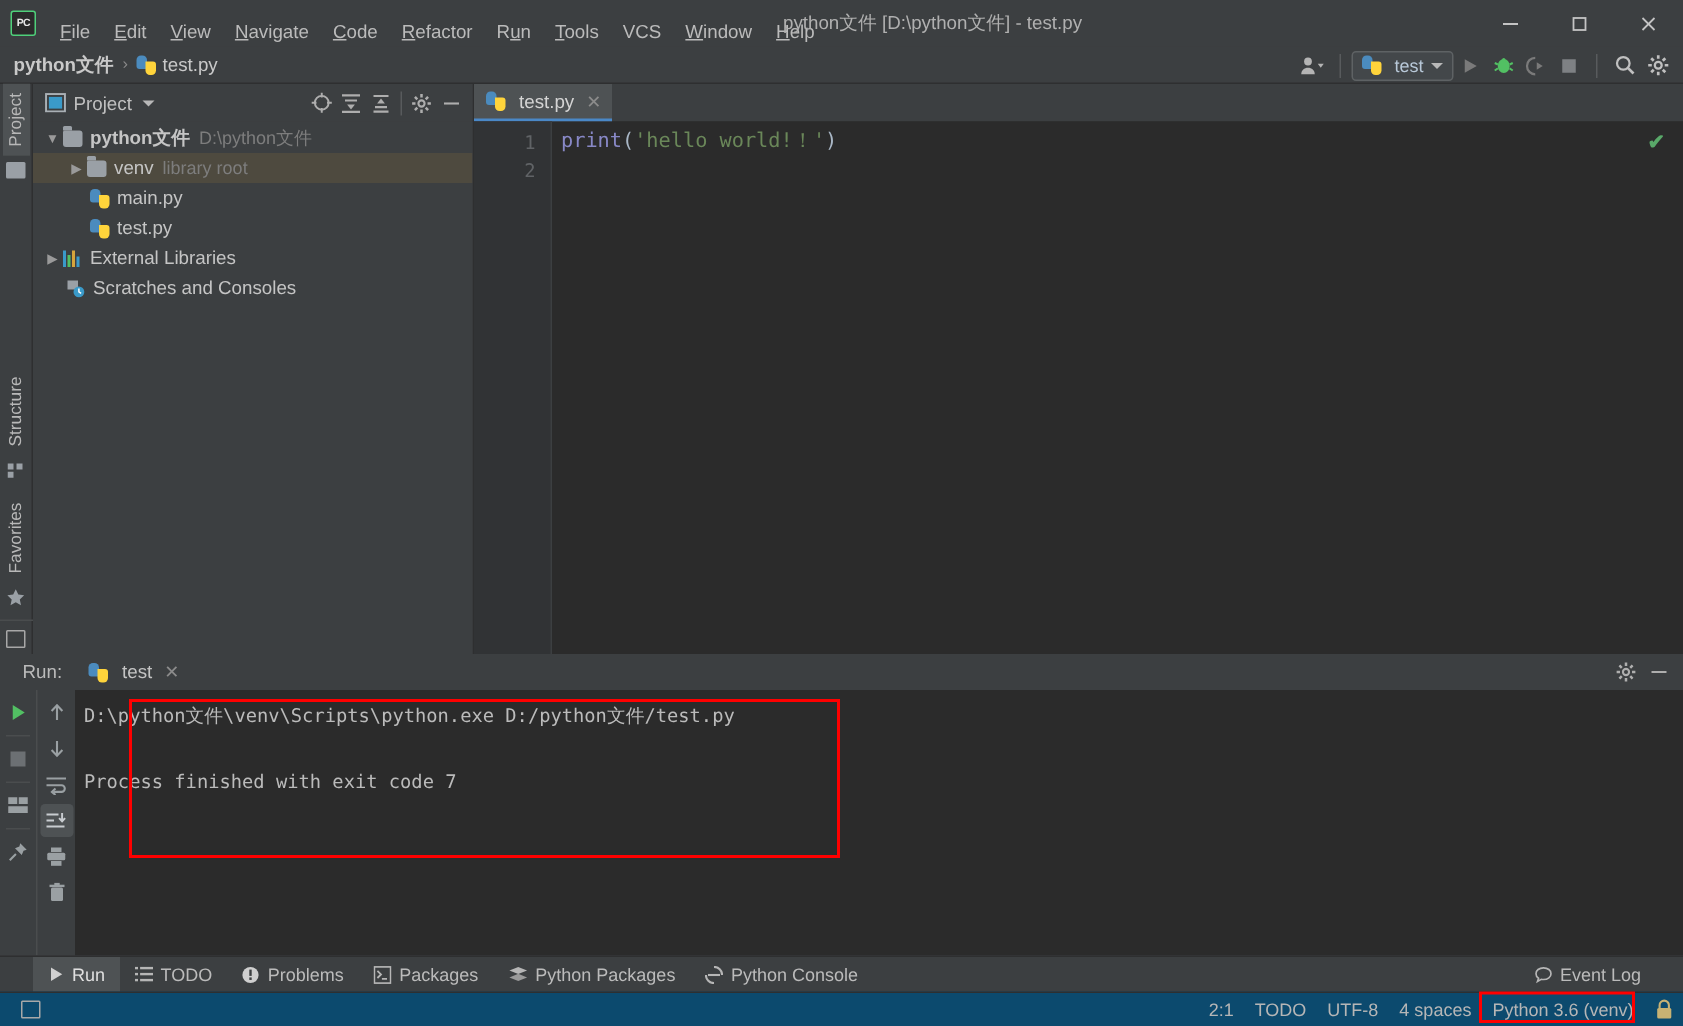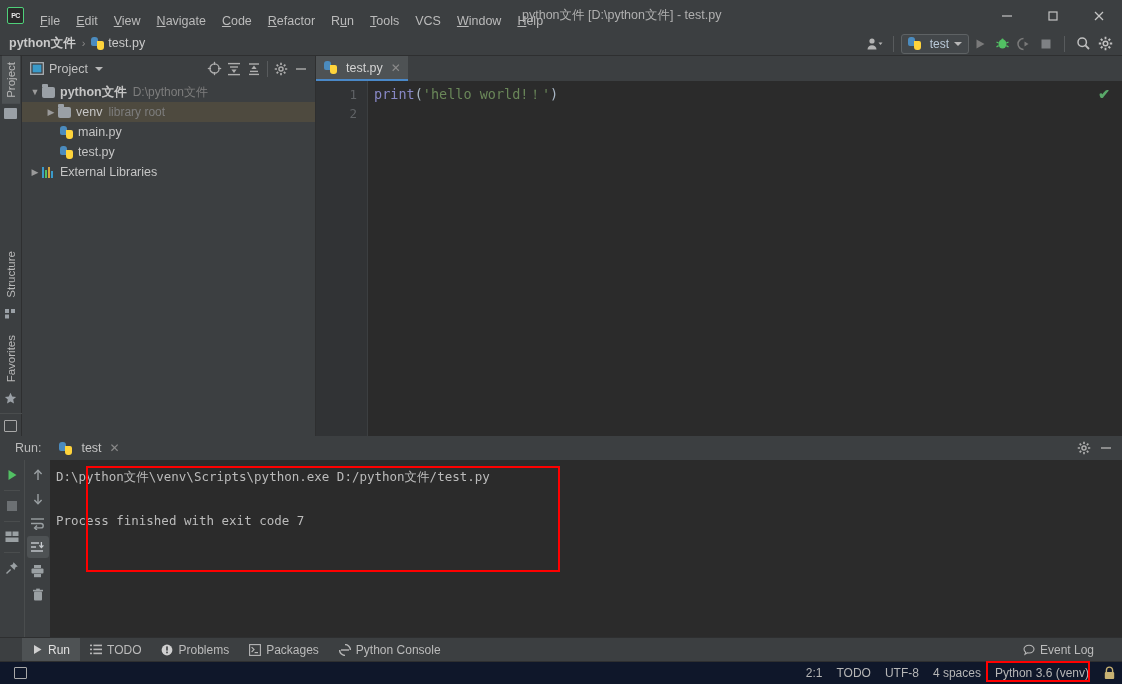--- a/index.html
+++ b/index.html
@@ -198,21 +198,21 @@
     border-top: 1px solid #2e2f30; position: relative; padding-left: 22px;
   }
   .twbtn {
     display: flex; align-items: center; gap: 5px; height: 24px; padding: 0 10px;
     font-size: 12px; color: #bbbbbb;
   }
   .twbtn.active { background: #4e5254; color: #e0e0e0; }
   .eventlog { position: absolute; right: 28px; display: flex; align-items: center; gap: 5px; font-size: 12px; color: #bbbbbb; }
 
   .statusbar {
-    height: 23px; flex: 0 0 23px; background: #0f172a; display: flex; align-items: center;
+    height: 23px; flex: 0 0 23px; background: #0c4a6e; display: flex; align-items: center;
     position: relative; padding-left: 14px; border-top: 1px solid #2e2f30; text-align: right;
   }
   .sb-right { position: absolute; right: 6px; display: flex; align-items: center; gap: 14px; font-size: 12px; color: #b6b6b6; }
   .sb-item { white-space: nowrap; }
   .sb-lock { width: 13px; height: 14px; position: relative; }
 
   .corner-icon { width: 13px; height: 12px; border: 1.6px solid #a8a8a8; border-radius: 1px; }
   svg { display: block; }
 </style>
 </head>
@@ -434,20 +434,30 @@
           <span class="arrow">▶</span>
           <span class="libs-icon">
             <i style="height:11px;background:#3a9ac9;"></i>
             <i style="height:8px;background:#52c063;"></i>
             <i style="height:11px;background:#d6a43c;"></i>
             <i style="height:7px;background:#3a9ac9;"></i>
           </span>
           <span class="node-label">External Libraries</span>
         </div>
 
+        <div class="row ind1" style="padding-left:22px;">
+          <span class="scratch-icon">
+            <svg width="13" height="13" viewBox="0 0 13 13">
+              <path d="M1 1h7v6H1z" fill="#9aa0a6"></path>
+              <circle cx="8.6" cy="8.6" r="3.6" fill="#3a9ac9"></circle>
+              <path d="M8.6 6.4v2.2l1.5 1" stroke="#fff" stroke-width="1" fill="none"></path>
+            </svg>
+          </span>
+          <span class="node-label">Scratches and Consoles</span>
+        </div>
       </div>
     </div>
 
     <div class="editorarea">
       <div class="tabbar">
         <div class="etab">
           <span class="py-icon"></span>
           <span>test.py</span>
           <span class="tab-close">✕</span>
         </div>
@@ -598,20 +608,29 @@
     </div>
     <div class="twbtn">
       <span>
         <svg width="12" height="12" viewBox="0 0 12 12">
           <rect x="0.6" y="0.6" width="10.8" height="10.8" fill="none" stroke="#b6b6b6" stroke-width="1.1"></rect>
           <path d="M2.6 3.2L5 5.6 2.6 8" fill="none" stroke="#b6b6b6" stroke-width="1.2"></path>
           <line x1="5.6" y1="8.6" x2="9" y2="8.6" stroke="#b6b6b6" stroke-width="1.2"></line>
         </svg>
       </span>
       <span>Packages</span>
+    </div>
+    <div class="twbtn">
+      <span>
+        <svg width="13" height="12" viewBox="0 0 13 12">
+          <path d="M6.5 0.6L12.4 3 6.5 5.4 0.6 3z" fill="#b6b6b6"></path>
+          <path d="M6.5 5.2L12.4 7.6 6.5 10 0.6 7.6z" fill="#9a9a9a"></path>
+        </svg>
+      </span>
+      <span>Python Packages</span>
     </div>
     <div class="twbtn">
       <span>
         <svg width="12" height="12" viewBox="0 0 12 12">
           <path d="M6 0.6c3 0 5.4 2.4 5.4 5.4" fill="none" stroke="#b6b6b6" stroke-width="1.4"></path>
           <path d="M6 11.4C3 11.4 0.6 9 0.6 6" fill="none" stroke="#b6b6b6" stroke-width="1.4"></path>
           <rect x="2" y="5.3" width="8" height="1.4" fill="#b6b6b6"></rect>
         </svg>
       </span>
       <span>Python Console</span>

